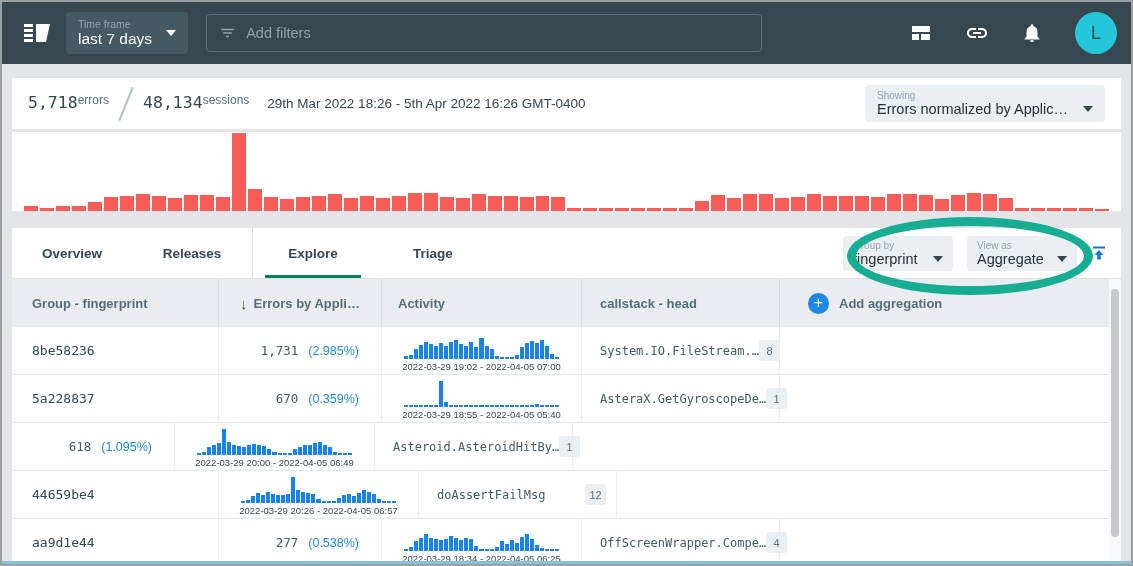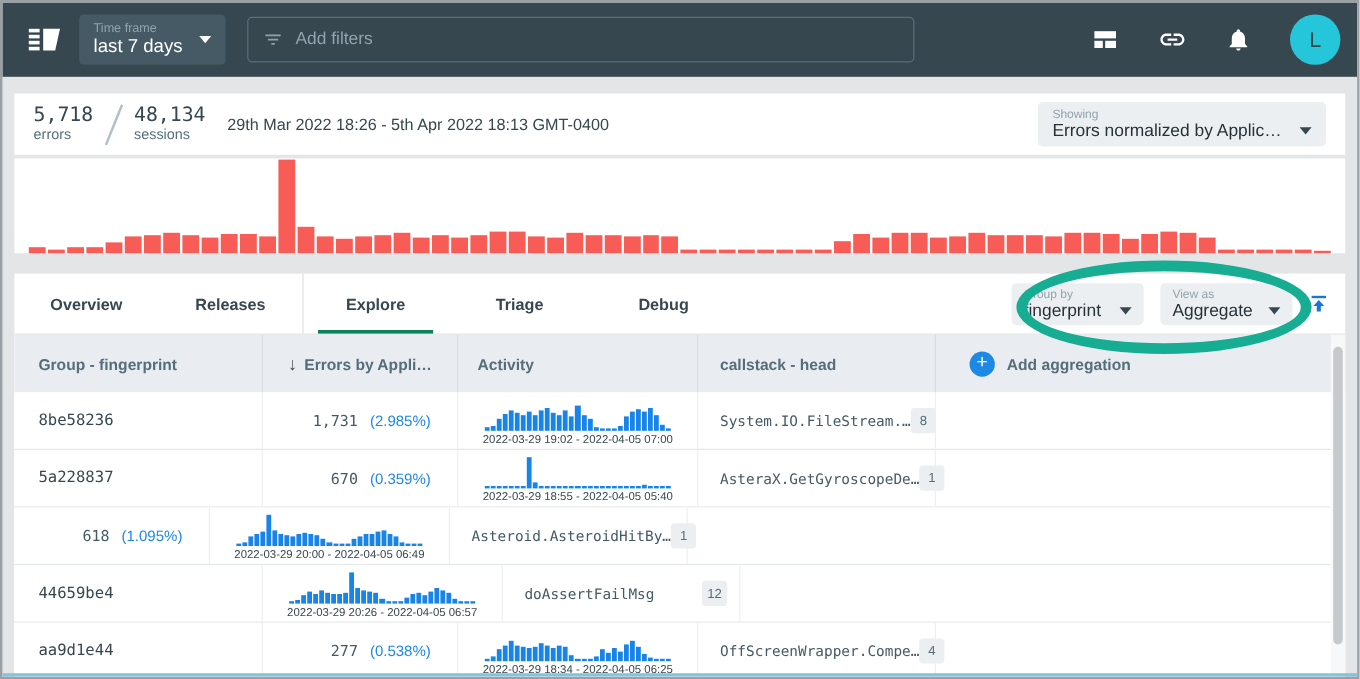--- a/index.html
+++ b/index.html
@@ -23,21 +23,21 @@
   .filters input { background:transparent; border:none; outline:none; color:#CFD8DC;
                    font-size:14.5px; width:100%; }
   .filters input::placeholder { color:#8FA3AD; }
   .top-icons { margin-left:auto; display:flex; align-items:center; gap:32px; }
   .avatar { width:42px; height:42px; border-radius:50%; background:#26C6DA; color:#37474F;
             display:flex; align-items:center; justify-content:center; font-size:18px; cursor:pointer; }
 
   
   .card { position:absolute; left:10px; right:10px; background:#fff; }
   .card-stats { top:76px; height:51px; display:flex; align-items:center; padding:0 16px; }
-  .stat { display:flex; flex-direction:column; line-height:1.15; }
+  .stat { display:flex; flex-direction:row; line-height:1.15; }
   .stat-num { font-family:"DejaVu Sans Mono", monospace; font-size:16.5px; color:#37474F; }
   .stat-lbl { font-size:12px; color:#546E7A; }
   .slash { width:2px; height:36px; background:#B0BEC5; transform:rotate(22deg); margin:0 16px; }
   .daterange { font-size:13.5px; color:#37474F; margin-left:18px; }
   .showing { margin-left:auto; background:#ECEFF1; border-radius:4px; padding:5px 12px;
              width:240px; cursor:pointer; }
   .box-lbl { font-size:10px; color:#90A4AE; }
   .box-val { font-size:14.5px; color:#263238; display:flex; align-items:center; justify-content:space-between; }
   .box-val .caret { border-top-color:#37474F; }
 
@@ -152,21 +152,21 @@
   <div class="card card-stats">
     <div class="stat">
       <span class="stat-num">5,718</span>
       <span class="stat-lbl">errors</span>
     </div>
     <div class="slash"></div>
     <div class="stat">
       <span class="stat-num">48,134</span>
       <span class="stat-lbl">sessions</span>
     </div>
-    <div class="daterange">29th Mar 2022 18:26 - 5th Apr 2022 18:13 GMT-0400</div>
+    <div class="daterange">29th Mar 2022 18:26 - 5th Apr 2022 16:26 GMT-0400</div>
     <div class="showing">
       <div class="box-lbl">Showing</div>
       <div class="box-val">
         <span>Errors normalized by Applic…</span>
         <span class="caret"></span>
       </div>
     </div>
   </div>
 
   <div class="card card-hist">
@@ -249,23 +249,20 @@
         </div>
       <div class="tab">
           <span>Releases</span>
         </div>
       <div class="tab-divider"></div>
       <div class="tab active">
           <span>Explore</span>
         </div>
       <div class="tab">
           <span>Triage</span>
-        </div>
-      <div class="tab">
-          <span>Debug</span>
         </div>
       <div class="tab-controls">
         <div class="ctl-box">
           <div class="box-lbl">Group by</div>
           <div class="box-val">
             <span>fingerprint</span>
             <span class="caret"></span>
           </div>
         </div>
         <div class="ctl-box">

